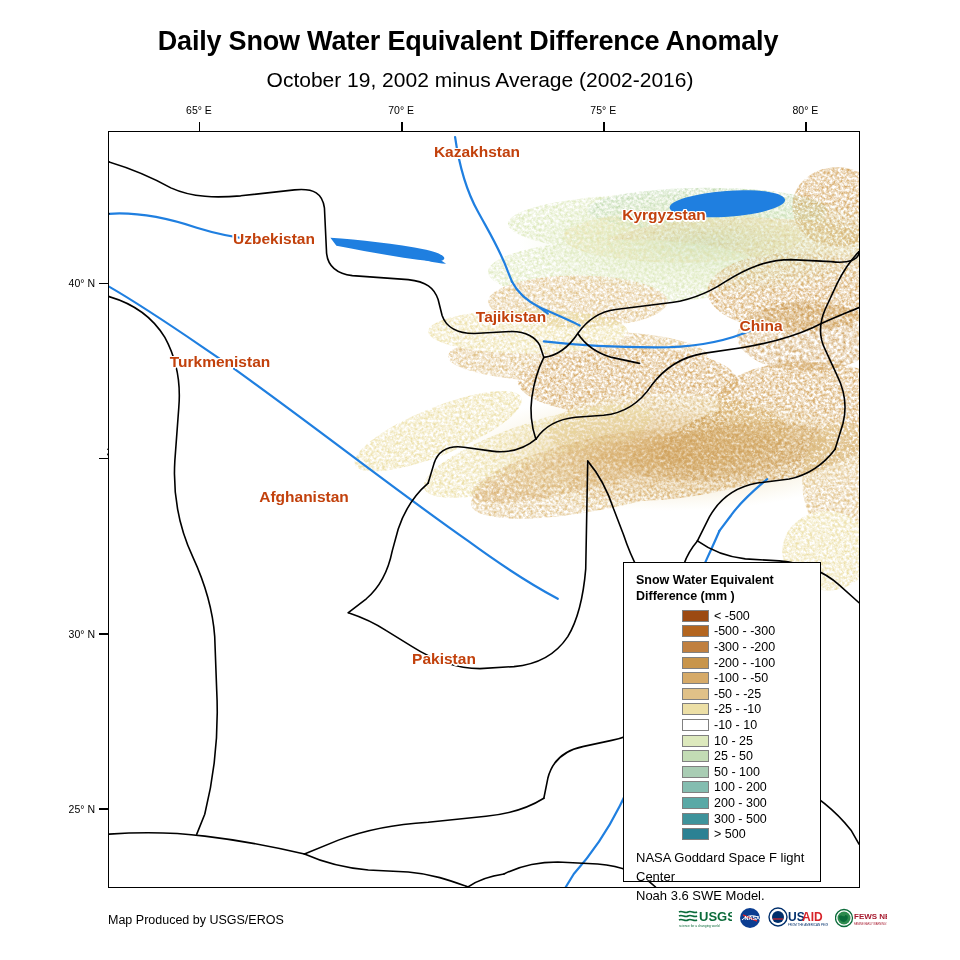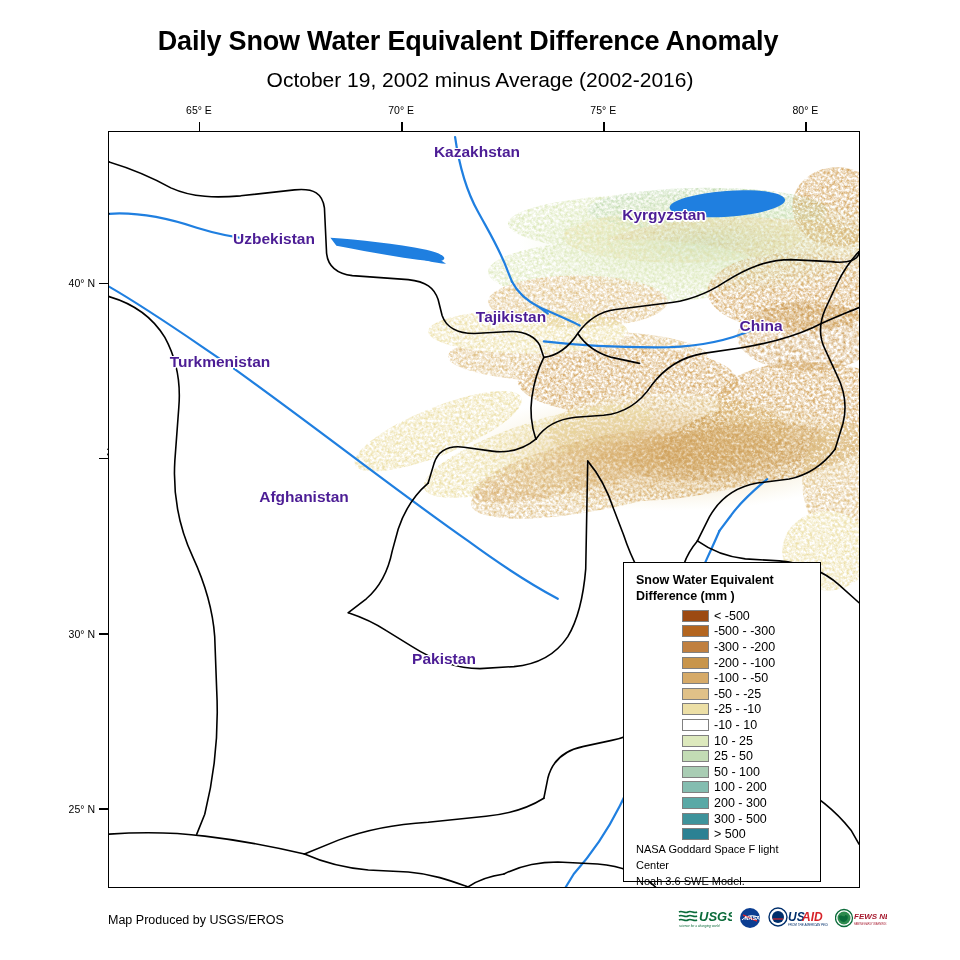--- a/index.html
+++ b/index.html
@@ -20,40 +20,40 @@
 
   
   .lon-tick{position:absolute;width:1.5px;height:9px;background:#000;top:122px;}
   .lon-lab{position:absolute;top:104px;font-size:10.5px;transform:translateX(-50%);
            white-space:nowrap;}
   .lat-tick{position:absolute;height:1.5px;width:9px;background:#000;left:99px;}
   .lat-lab{position:absolute;left:95px;font-size:10.5px;transform:translate(-100%,-50%);
            white-space:nowrap;}
 
   
-  .cty{position:absolute;font-size:15.5px;font-weight:bold;color:#4c1d95;
+  .cty{position:absolute;font-size:15.5px;font-weight:bold;color:#c2410c;
        white-space:nowrap;transform:translate(-50%,-50%);
        text-shadow:1.5px 0 #fff,-1.5px 0 #fff,0 1.5px #fff,0 -1.5px #fff,
                    1px 1px #fff,-1px -1px #fff,1px -1px #fff,-1px 1px #fff;}
 
   
   #legend{position:absolute;left:623px;top:562px;width:198px;height:320px;
           background:#fff;border:1.5px solid #000;box-sizing:border-box;
           padding:9px 10px 6px 12px;}
   #legend-title{font-size:12.5px;font-weight:bold;line-height:1.28;margin-bottom:4px;}
   .leg-row{display:flex;align-items:center;height:15.6px;padding-left:46px;}
   .leg-sw{width:27px;height:12px;border:1px solid #808080;box-sizing:border-box;
           flex:0 0 auto;}
   .leg-lab{font-size:12.5px;margin-left:5px;white-space:nowrap;}
-  #legend-note{font-size:11px;line-height:1.45;}
+  #legend-note{font-size:13px;line-height:1.45;margin-top:7px;}
 
   
   #footer-text{position:absolute;left:108px;top:913px;font-size:12.5px;}
   #logos{position:absolute;left:678px;top:907px;display:flex;align-items:center;gap:7px;}
-  .logo{height:22px;display:flex;align-items:flex-start;font-style:italic;}
+  .logo{height:22px;display:flex;align-items:flex-start;}
 </style>
 </head>
 <body>
 
 <div id="title">Daily Snow Water Equivalent Difference Anomaly</div>
 <div id="subtitle">October 19, 2002 minus Average (2002-2016)</div>
 
 <div id="graticule">
     <div class="lon-tick" style="left: 198.968px;"></div>
     <div class="lon-lab" style="left: 198.968px;">65° E</div>

